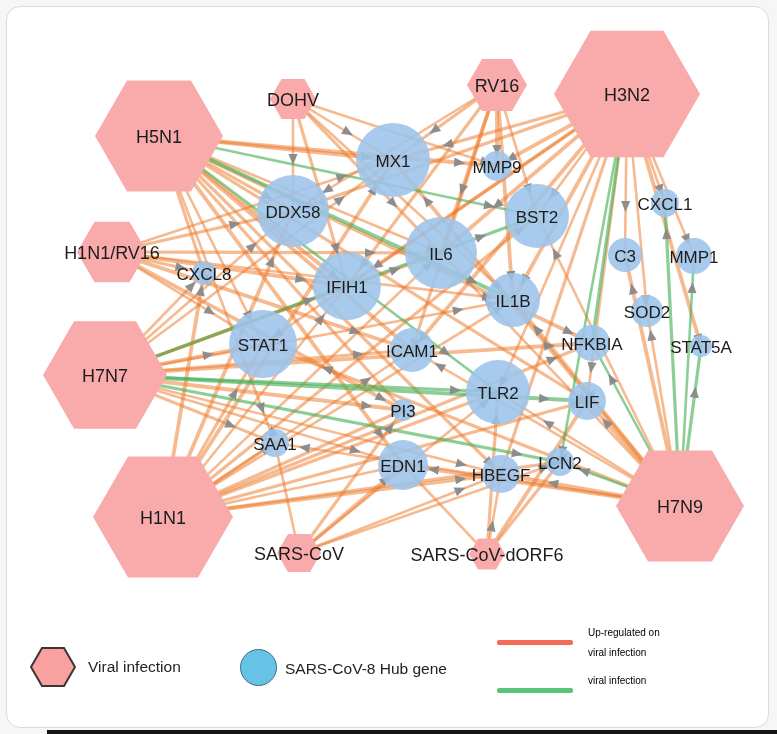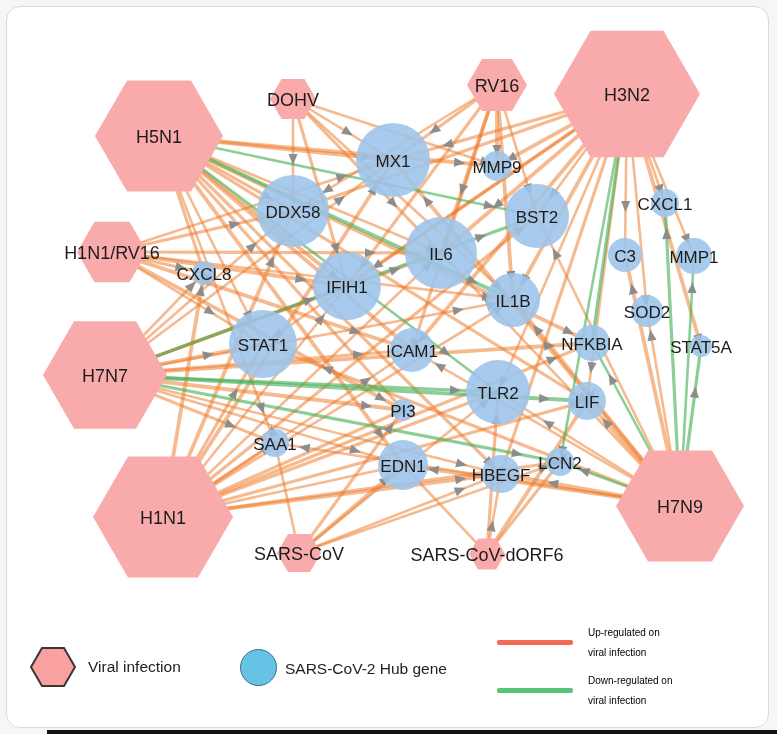--- a/index.html
+++ b/index.html
@@ -342,28 +342,27 @@
     </g>
   </svg>
 
 <div class="legend">
   <svg style="position:absolute;left:29px;top:645px;" width="48" height="44">
     <polygon id="lg-hex" points="2,22 13,3 35,3 46,22 35,41 13,41" stroke-width="2" fill="#F9A0A0" stroke="#3D3434"></polygon>
   </svg>
   <span class="lg-t1" style="left:88px;top:658px;">Viral infection</span>
 
   <div class="lg-circle" id="lg-circle" style="left: 240px; top: 649px; background: rgb(103, 195, 230); border: 1.5px solid rgb(63, 110, 134);"></div>
-  <span class="lg-t2" style="left:285px;top:660px;">SARS-CoV-2 Hub gene</span>
+  <span class="lg-t2" style="left:285px;top:660px;">SARS-CoV-8 Hub gene</span>
 
   <div class="lg-line" id="lg-up" style="left: 497px; top: 640px; background: rgb(242, 107, 86);"></div>
   <div class="lg-2line" style="left:588px;top:623px;">
     <div>Up-regulated on</div>
       <div>viral infection</div>
   </div>
 
   <div class="lg-line" id="lg-down" style="left: 497px; top: 688px; background: rgb(87, 196, 120);"></div>
   <div class="lg-2line" style="left:588px;top:671px;">
-    <div>Down-regulated on</div>
       <div>viral infection</div>
   </div>
 </div>
 
 <div class="bottom-bar"></div>
 
 </body></html>

